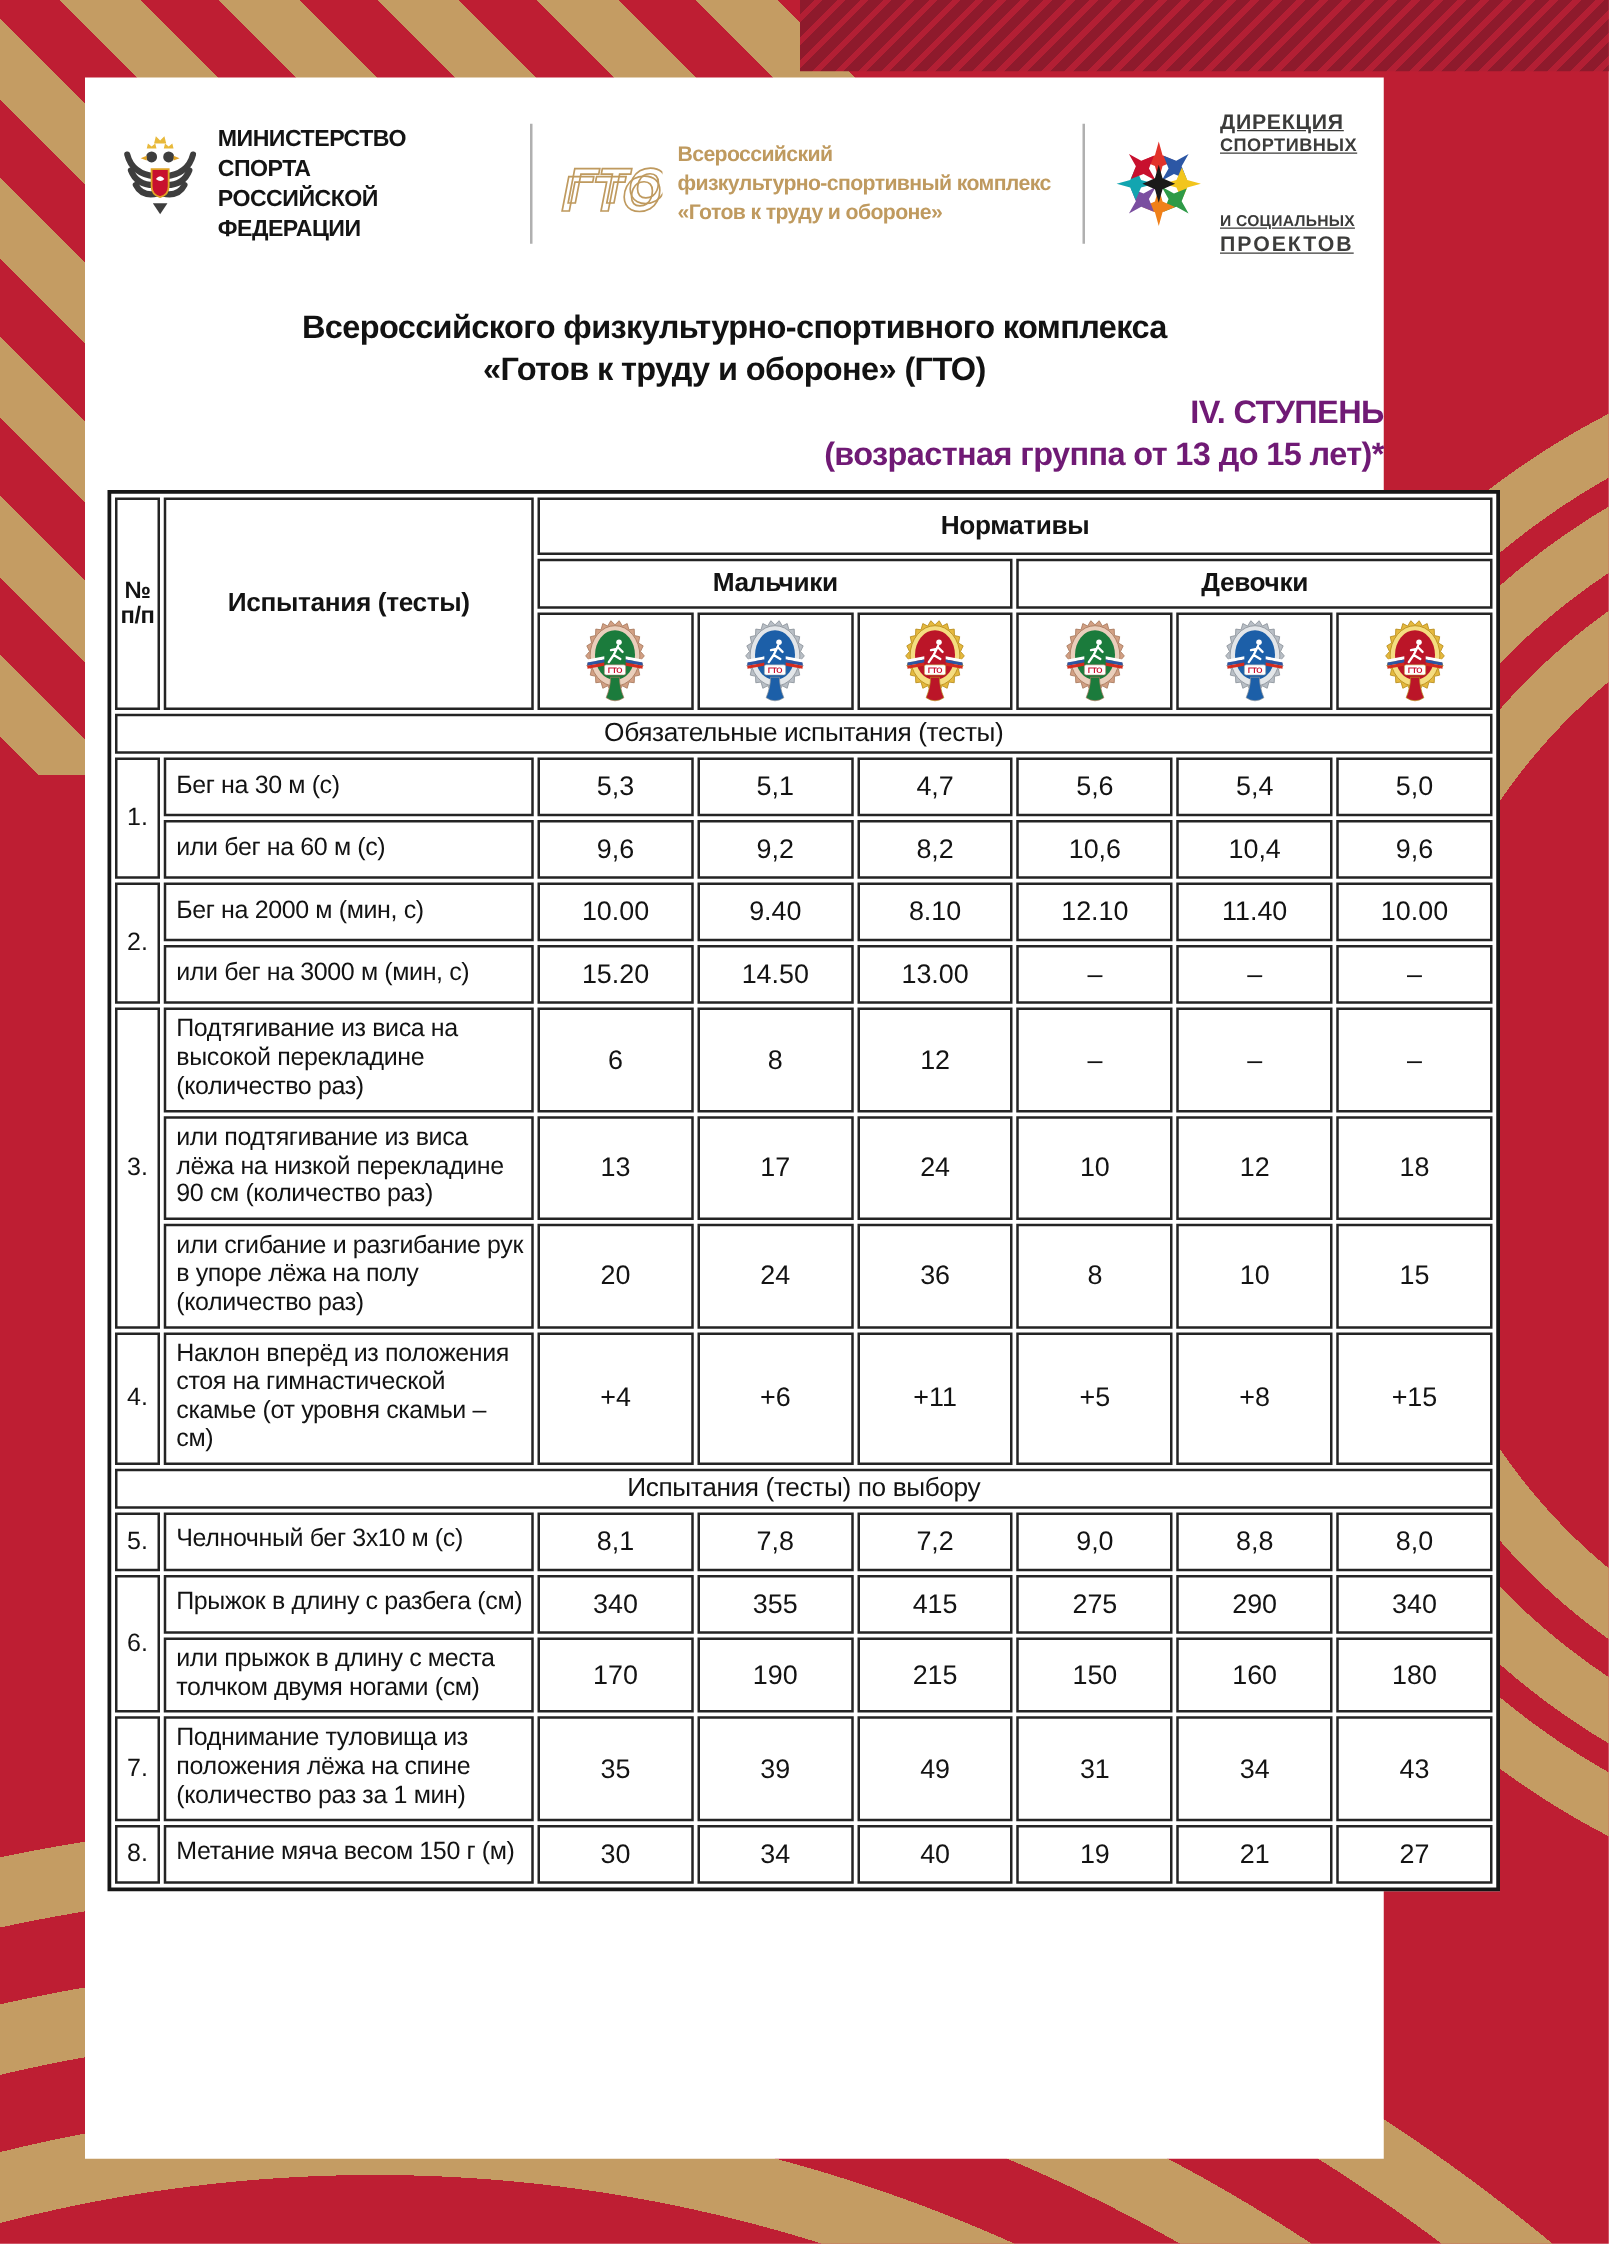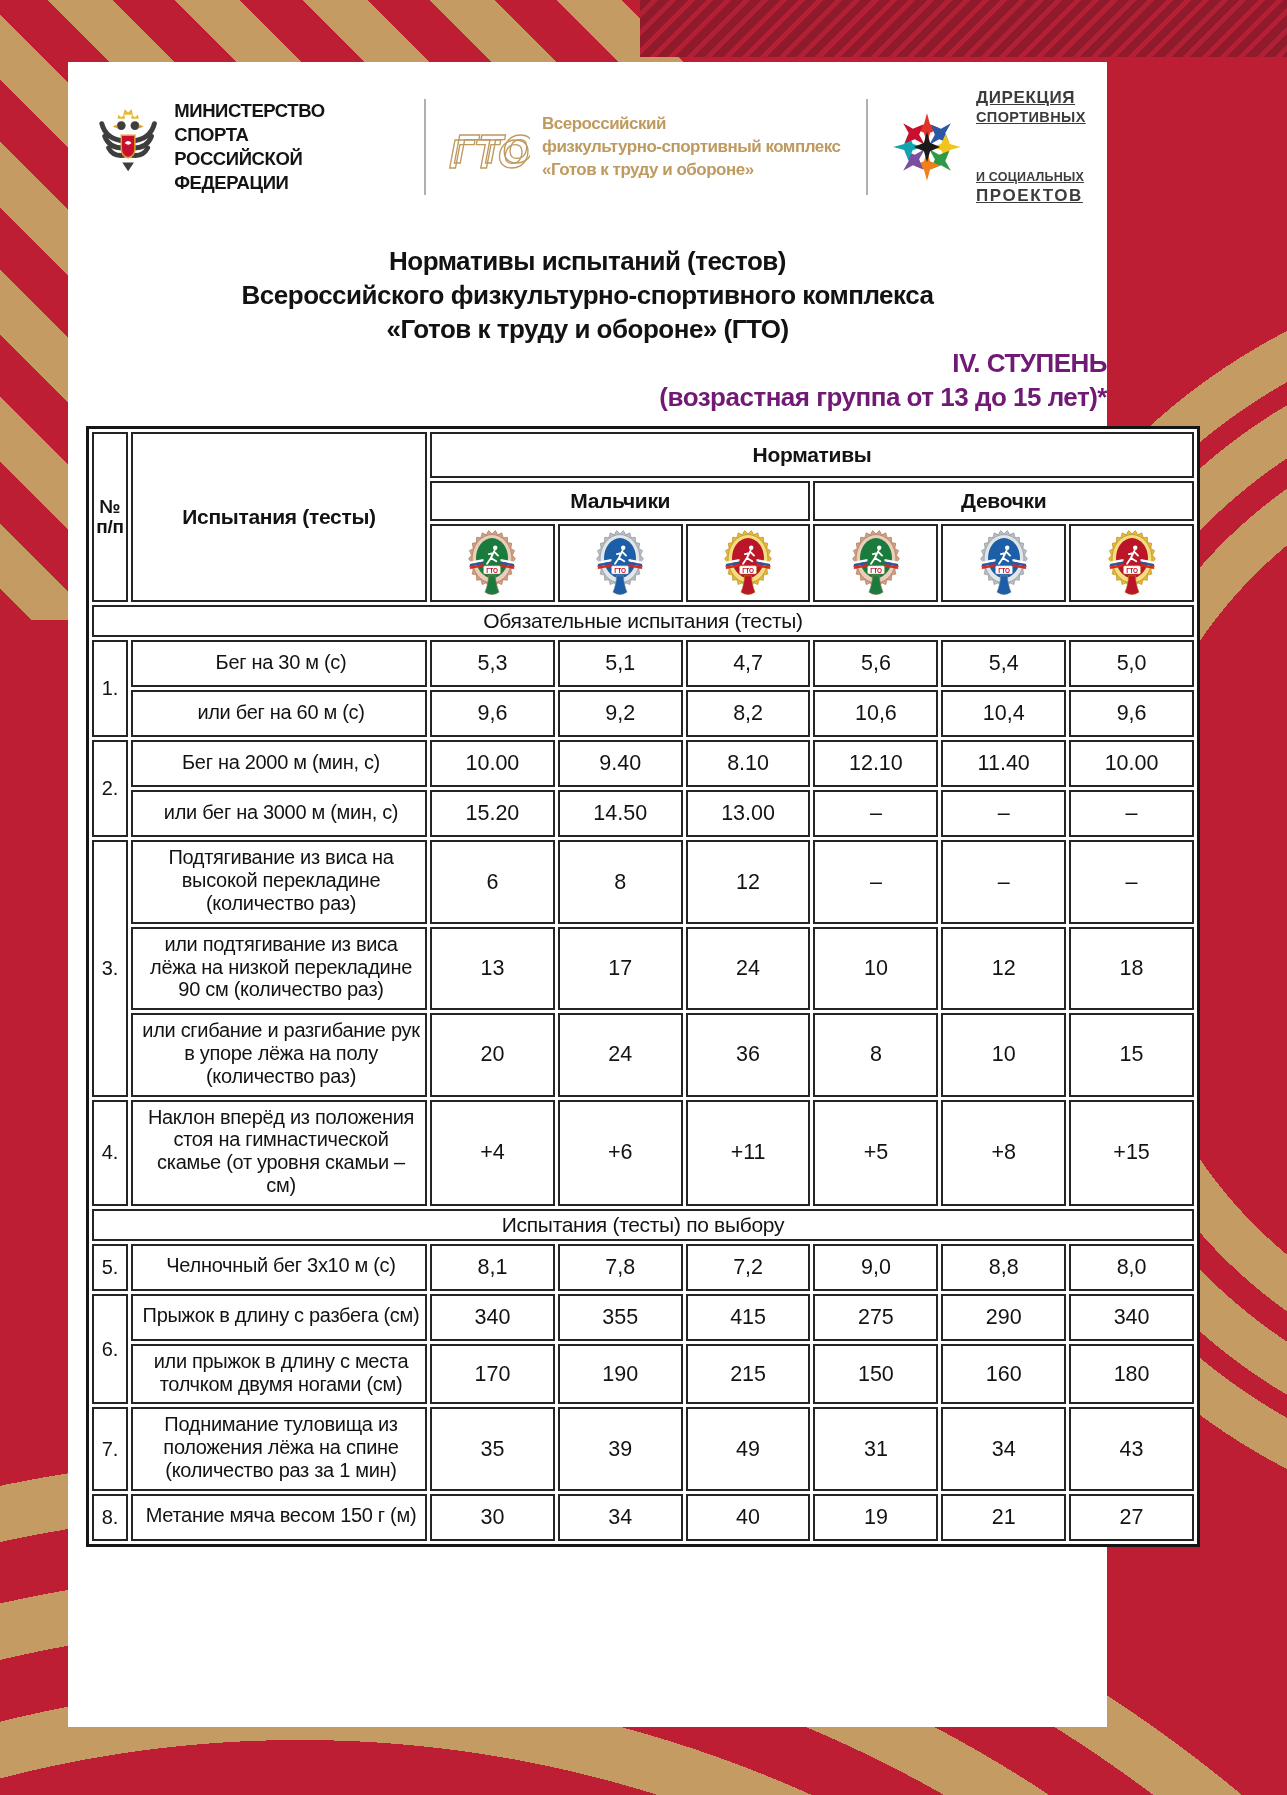--- a/index.html
+++ b/index.html
@@ -47,21 +47,21 @@
   }
   th,td{border:2px solid #242424;background:#fff;color:#131313;vertical-align:middle;overflow:hidden;}
   thead th{font-weight:bold;font-size:21px;letter-spacing:-0.3px;}
   .h-norm{height:46px;}
   .h-sex{height:40px;}
   .h-badge{height:76px;}
   .h-num{font-size:19px;line-height:1.1;}
   .badge-wrap{display:flex;justify-content:center;align-items:center;}
   tr.section-row td{font-weight:normal;font-size:21px;text-align:center;height:32px;letter-spacing:-0.3px;}
   td.t-num{text-align:center;font-size:20px;}
-  td.t-label{text-align:center;padding:4px 4px 7px 8px;font-size:20px;line-height:1.14;letter-spacing:-0.3px;height:47px;}
+  td.t-label{text-align:left;padding:4px 4px 7px 8px;font-size:20px;line-height:1.14;letter-spacing:-0.3px;height:47px;}
   td.t-val{text-align:center;font-size:21.5px;height:47px;}
 </style>
 </head>
 <body>
 
 <div class="card">
 
   <header class="logos">
     <div class="lg lg-min">
       <svg viewBox="0 0 70 84" width="74" height="88">
@@ -123,21 +123,20 @@
       <div class="dir-text">
         <div class="dir-l1">ДИРЕКЦИЯ</div>
         <div class="dir-l2">СПОРТИВНЫХ</div>
         <div class="dir-l3">И СОЦИАЛЬНЫХ</div>
         <div class="dir-l4">ПРОЕКТОВ</div>
       </div>
     </div>
   </header>
 
   <div class="title">
-    <div>Нормативы испытаний (тестов)</div>
     <div>Всероссийского физкультурно-спортивного комплекса</div>
     <div>«Готов к труду и обороне» (ГТО)</div>
   </div>
 
   <div class="stage">
     <div>IV. СТУПЕНЬ</div>
     <div>(возрастная группа от 13 до 15 лет)*</div>
   </div>
 
   <table>

